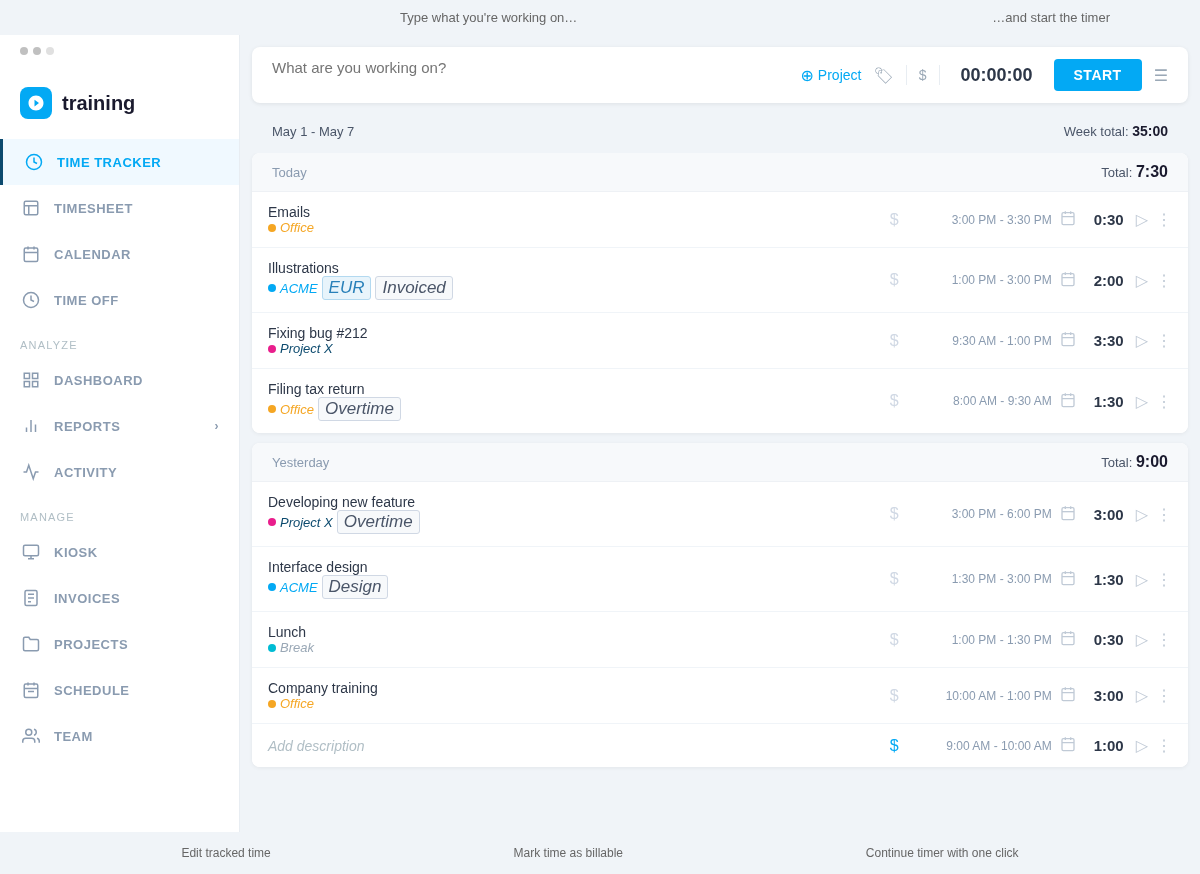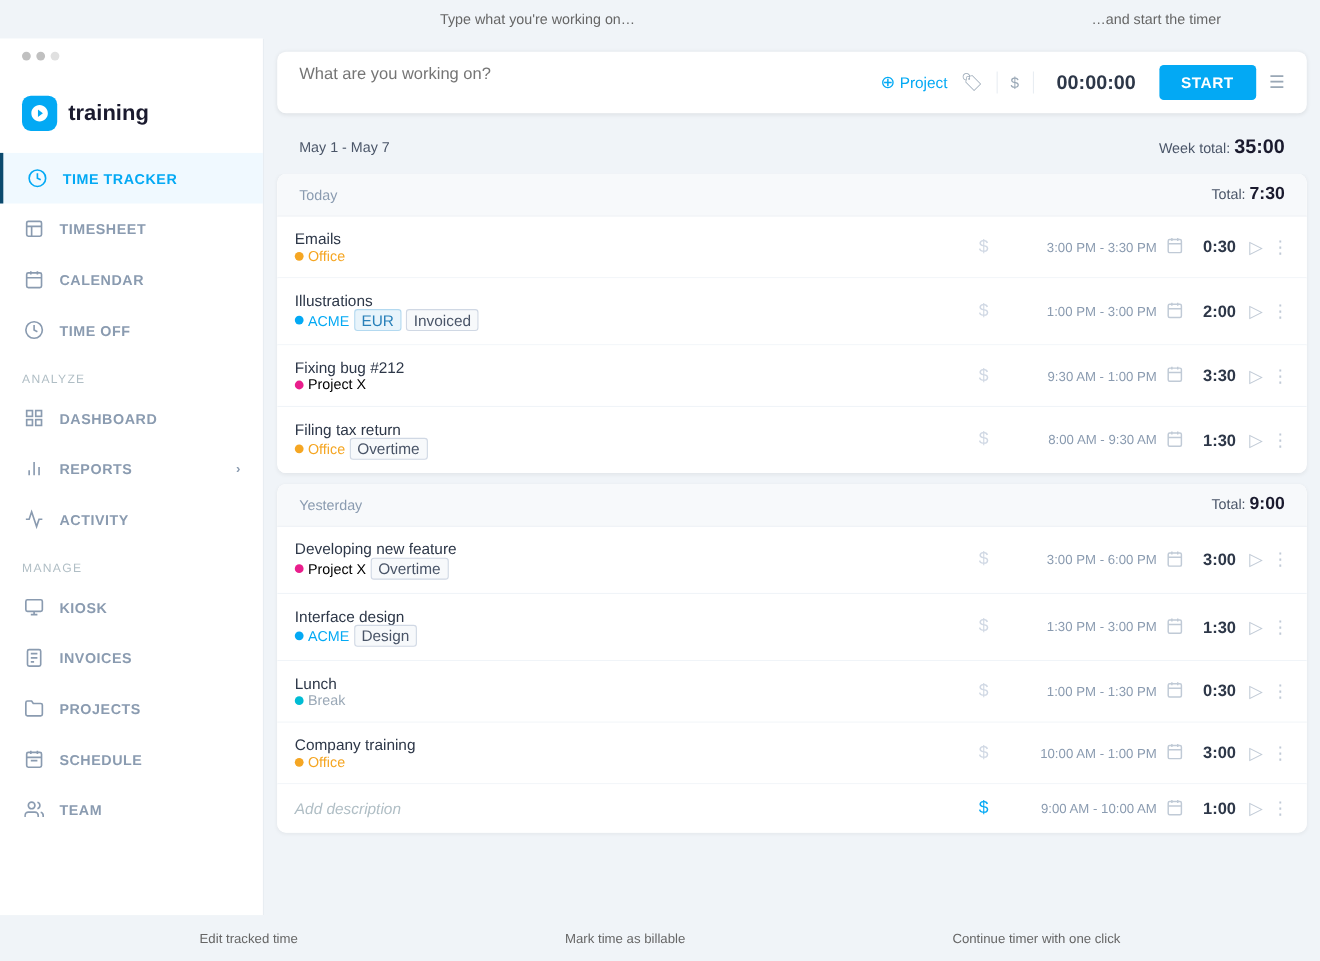--- a/index.html
+++ b/index.html
@@ -37,45 +37,45 @@
     .timer-icon-btn { color: #9aa8b6; cursor: pointer; background: none; border: none; font-size: 16px; }
     .timer-display { font-size: 18px; font-weight: 600; color: #2d3748; min-width: 90px; text-align: center; }
     .start-btn { background: #03a9f4; color: white; border: none; padding: 8px 20px; border-radius: 4px; font-size: 14px; font-weight: 700; cursor: pointer; letter-spacing: 0.5px; }
     .list-icon-btn { color: #9aa8b6; cursor: pointer; background: none; border: none; font-size: 16px; }
     .divider-v { width: 1px; background: #e8edf2; height: 20px; }
 
     
     .week-header { display: flex; justify-content: space-between; align-items: center; padding: 10px 20px; margin: 10px 12px 4px; }
     .week-range { font-size: 13px; color: #4a5568; font-weight: 500; }
     .week-total { font-size: 13px; color: #4a5568; }
-    .week-total strong { font-size: 18px; font-weight: 700; color: #1a1a2e; }
+    .week-total strong { font-size: 14px; font-weight: 700; color: #1a1a2e; }
 
     
     .day-group { background: #fff; margin: 0 12px 10px; border-radius: 8px; box-shadow: 0 1px 4px rgba(0,0,0,0.06); overflow: hidden; }
     .day-header { display: flex; justify-content: space-between; align-items: center; padding: 10px 20px; background: #f7f9fb; border-bottom: 1px solid #eef1f5; }
     .day-label { font-size: 13px; color: #8a9bb0; font-weight: 500; }
     .day-total { font-size: 13px; color: #4a5568; }
     .day-total strong { font-weight: 700; color: #1a1a2e; font-size: 16px; }
 
     
     .entry-row { display: flex; align-items: center; padding: 12px 16px; border-bottom: 1px solid #f0f4f8; background: #fff; }
     .entry-row:last-child { border-bottom: none; }
     .entry-desc { flex: 1; min-width: 0; }
     .entry-title { font-size: 14px; color: #2d3748; display: flex; align-items: center; gap: 8px; }
-    .entry-project { font-size: 13px; display: flex; align-items: center; gap: 4px; }
+    .entry-project { font-size: 13px; display: flex; align-items: center; gap: 4px; font-style: italic; }
     .dot { width: 8px; height: 8px; border-radius: 50%; display: inline-block; }
     .dot-yellow { background: #f5a623; }
     .dot-blue { background: #03a9f4; }
     .dot-pink { background: #e91e8c; }
     .dot-teal { background: #00bcd4; }
     .proj-orange { color: #f5a623; }
     .proj-cyan { color: #03a9f4; }
-    .proj-pink { color: #000000; }
-
-    .tag-badge { font-size: 14px; border: 1px solid #d0d8e4; border-radius: 3px; padding: 1px 6px; color: #5a6a7e; background: #f7f9fb; display: inline-flex; align-items: center; gap: 4px; }
+    .proj-pink { color: #0c4a6e; }
+
+    .tag-badge { font-size: 17px; border: 1px solid #d0d8e4; border-radius: 3px; padding: 1px 6px; color: #5a6a7e; background: #f7f9fb; display: inline-flex; align-items: center; gap: 4px; }
     .tag-badge.invoiced { color: #4a5568; }
     .tag-badge.overtime { color: #4a5568; }
     .tag-badge.design { color: #4a5568; text-align: right; }
     .tag-eur { background: #e8f4fb; border-color: #b3d9f0; color: #2980b9; }
 
     .entry-billable { color: #d0d8e4; font-size: 16px; margin: 0 8px; cursor: pointer; }
     .entry-billable.active { color: #03a9f4; }
     .entry-time-range { font-size: 12px; color: #8a9bb0; min-width: 145px; text-align: right; margin-right: 8px; }
     .entry-calendar { color: #c0cad6; font-size: 14px; cursor: pointer; margin-right: 8px; }
     .entry-duration { font-size: 15px; font-weight: 700; color: #2d3748; min-width: 40px; text-align: right; margin-right: 12px; }

